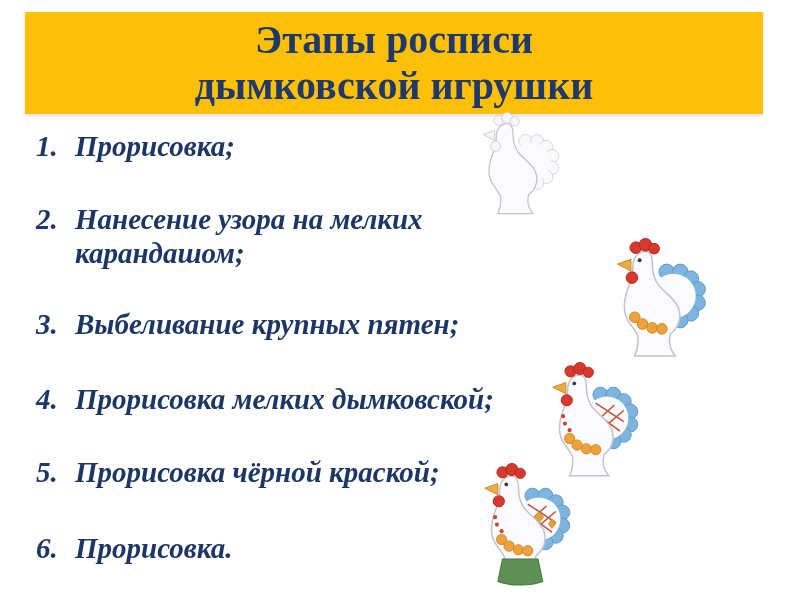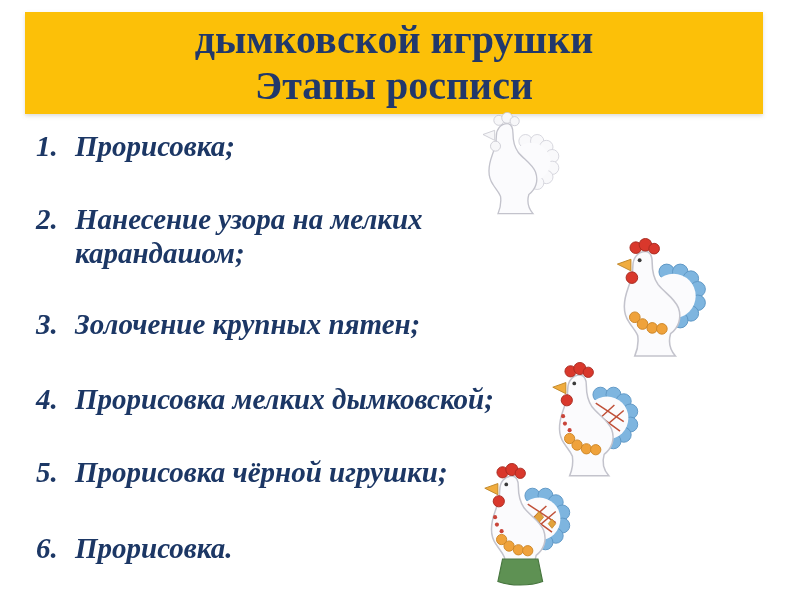--- a/index.html
+++ b/index.html
@@ -56,43 +56,43 @@
   
   .stage2 .part-dots,.stage2 .part-lattice,.stage2 .part-gold,.stage2 .part-base{display:none;}
   
   .stage3 .part-gold,.stage3 .part-base{display:none;}
   
 </style>
 </head>
 <body>
 
 <div class="banner">
+  <span class="line">Этапы росписи</span>
   <span class="line">дымковской игрушки</span>
-  <span class="line">Этапы росписи</span>
 </div>
 
 <div class="step s1">
   <span class="num">1.</span>
   <span class="txt">Прорисовка;</span>
 </div>
 <div class="step s2">
   <span class="num">2.</span>
   <span class="txt">Нанесение узора на мелких карандашом;</span>
 </div>
 <div class="step s3">
   <span class="num">3.</span>
-  <span class="txt">Золочение крупных пятен;</span>
+  <span class="txt">Выбеливание крупных пятен;</span>
 </div>
 <div class="step s4">
   <span class="num">4.</span>
   <span class="txt">Прорисовка мелких дымковской;</span>
 </div>
 <div class="step s5">
   <span class="num">5.</span>
-  <span class="txt">Прорисовка чёрной игрушки;</span>
+  <span class="txt">Прорисовка чёрной краской;</span>
 </div>
 <div class="step s6">
   <span class="num">6.</span>
   <span class="txt">Прорисовка.</span>
 </div>
 
 <svg class="toy toy1 rooster stage1" viewBox="0 0 120 140">
   <g>
     <circle class="part-scallop" cx="69" cy="35" r="8"></circle>
       <circle class="part-scallop" cx="83" cy="35" r="8"></circle>

